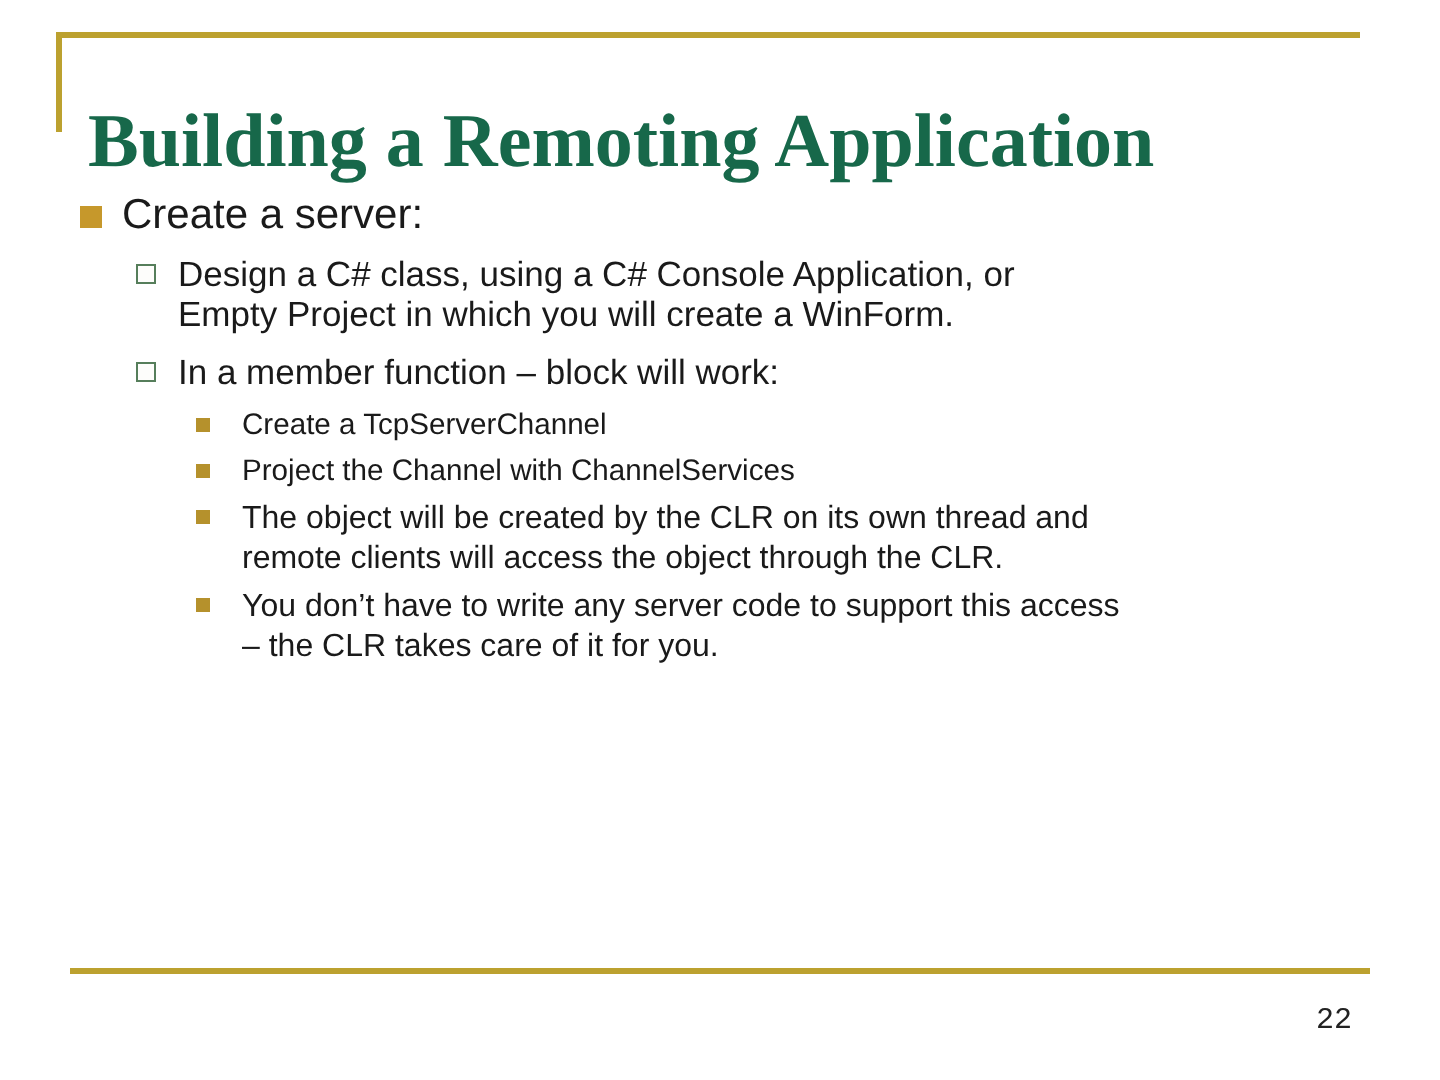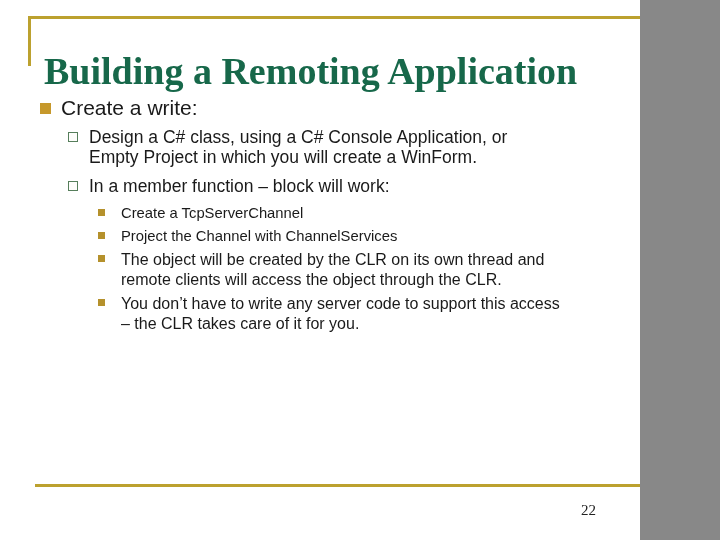--- a/index.html
+++ b/index.html
@@ -1,18 +1,18 @@
 <!DOCTYPE html>
 <html><head>
 <meta charset="utf-8">
 <style>
   html,body{margin:0;padding:0;background:#888;}
   .slide{
     position:relative;
-    width:640px;height:540px;
+    width:720px;height:540px;
     background:#ffffff;
     overflow:hidden;
     font-family:"Liberation Sans", sans-serif;
     color:#1a1a1a;
   }
   
   .rule-top{position:absolute;left:30px;top:16px;width:650px;height:3px;background:#BCA12F;}
   .rule-left{position:absolute;left:28px;top:16px;width:3px;height:50px;background:#BCA12F;}
   .rule-bottom{position:absolute;left:35px;top:484px;width:650px;height:3px;background:#BCA12F;}
 
@@ -42,39 +42,39 @@
 
   
   .l3{margin:0 0 5px 58px;}
   .l3 .bullet{flex:0 0 7px;width:7px;height:7px;background:#B5912C;margin:5px 16px 0 0;}
   .l3 .txt{font-size:14.8px;line-height:1.22;}
   .l3.big .txt{font-size:16px;line-height:1.22;}
   .gap-before{margin-top:9px;}
 
   .page-number{
     position:absolute;right:44px;top:502px;
-    font-family:Liberation Serif, serif;
+    font-family:Liberation Mono, monospace;
     font-size:15px;color:#222;
   }
 </style>
 </head>
 <body>
 
 <div class="slide">
 
   <div class="rule-top"></div>
   <div class="rule-left"></div>
 
   <h1 class="title">Building a Remoting Application</h1>
 
   <div class="content">
 
     <div class="row l1">
       <span class="bullet"></span>
-      <span class="txt">Create a write:</span>
+      <span class="txt">Create a server:</span>
     </div>
 
     <div class="row l2">
       <span class="bullet"></span>
       <span class="txt">Design a C# class, using a C# Console Application, or
 Empty Project in which you will create a WinForm.</span>
     </div>
 
     <div class="row l2">
       <span class="bullet"></span>

